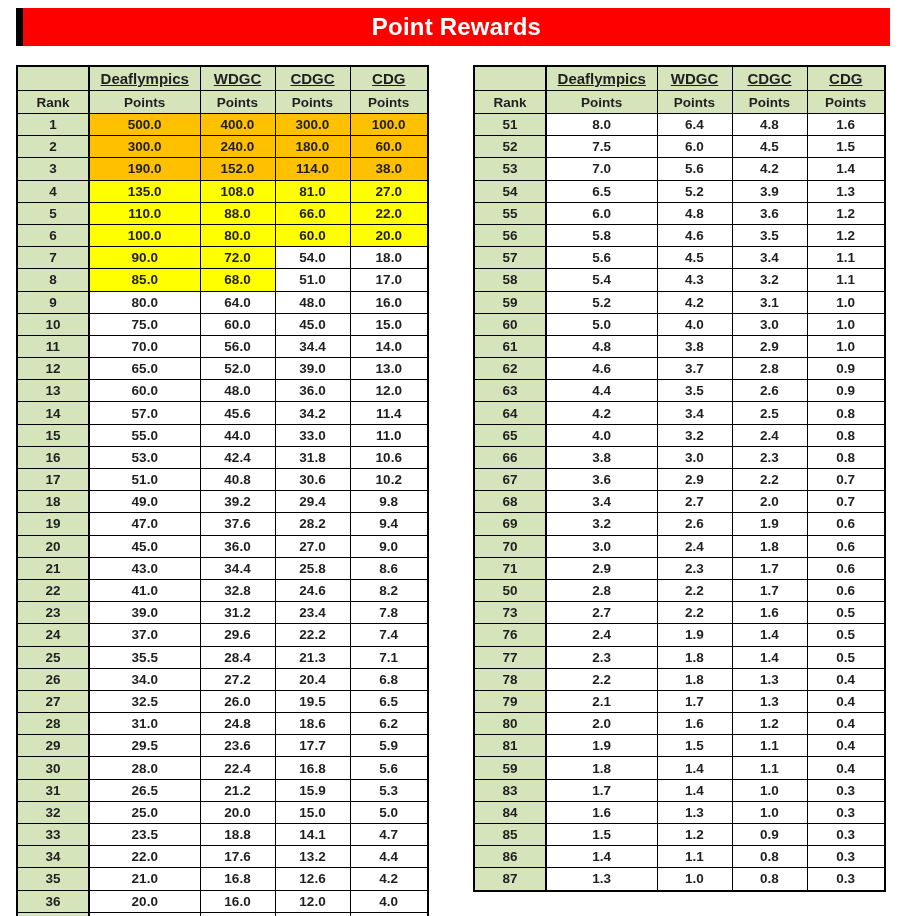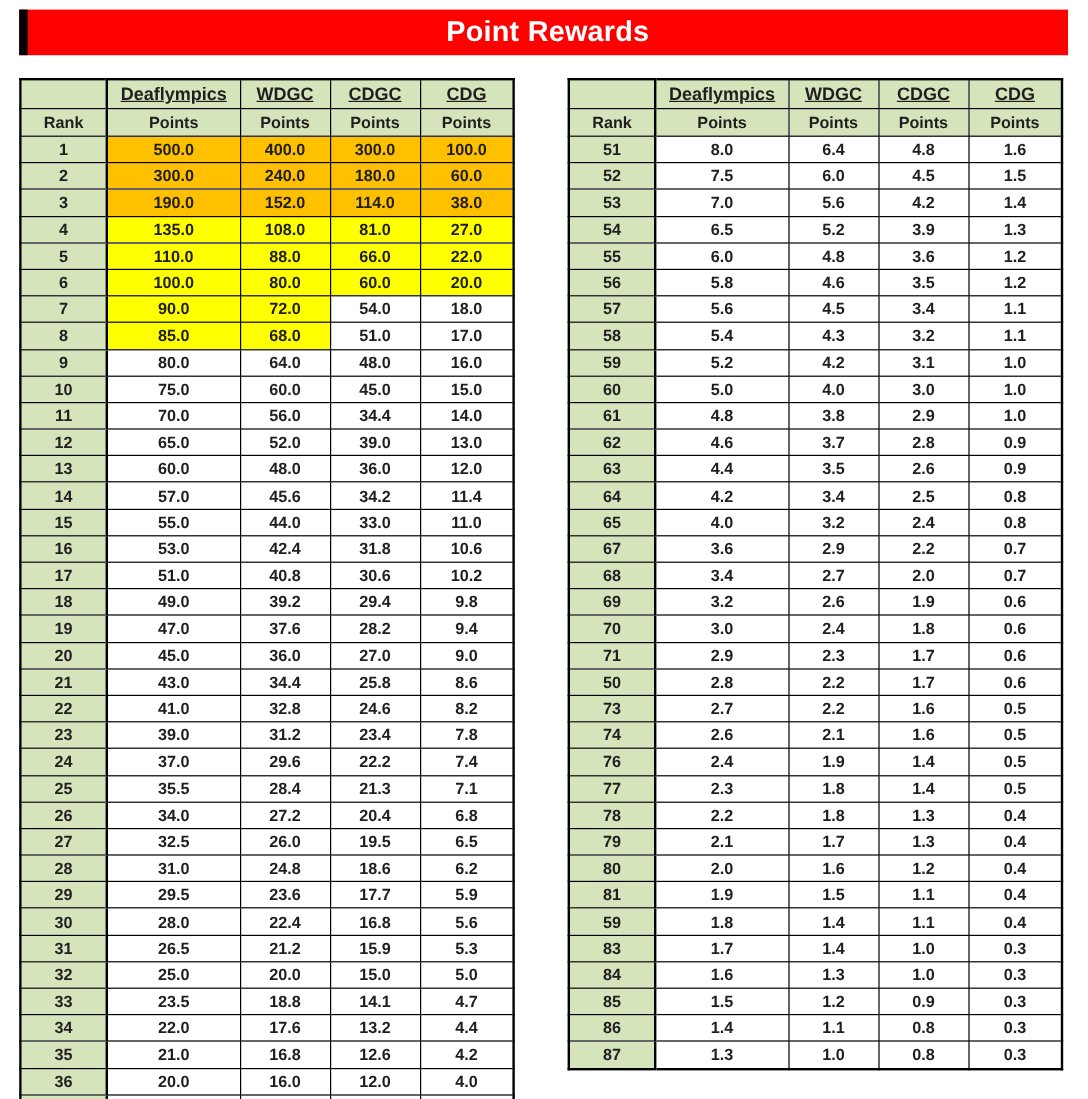--- a/index.html
+++ b/index.html
@@ -505,20 +505,27 @@
           <td>0.8</td>
         </tr>
         <tr>
           <td class="rank-cell">65</td>
           <td>4.0</td>
           <td>3.2</td>
           <td>2.4</td>
           <td>0.8</td>
         </tr>
         <tr>
+          <td class="rank-cell">66</td>
+          <td>3.8</td>
+          <td>3.0</td>
+          <td>2.3</td>
+          <td>0.8</td>
+        </tr>
+        <tr>
           <td class="rank-cell">67</td>
           <td>3.6</td>
           <td>2.9</td>
           <td>2.2</td>
           <td>0.7</td>
         </tr>
         <tr>
           <td class="rank-cell">68</td>
           <td>3.4</td>
           <td>2.7</td>
@@ -554,27 +561,20 @@
           <td>0.6</td>
         </tr>
         <tr>
           <td class="rank-cell">73</td>
           <td>2.7</td>
           <td>2.2</td>
           <td>1.6</td>
           <td>0.5</td>
         </tr>
         <tr>
-          <td class="rank-cell">74</td>
-          <td>2.6</td>
-          <td>2.1</td>
-          <td>1.6</td>
-          <td>0.5</td>
-        </tr>
-        <tr>
           <td class="rank-cell">76</td>
           <td>2.4</td>
           <td>1.9</td>
           <td>1.4</td>
           <td>0.5</td>
         </tr>
         <tr>
           <td class="rank-cell">77</td>
           <td>2.3</td>
           <td>1.8</td>

